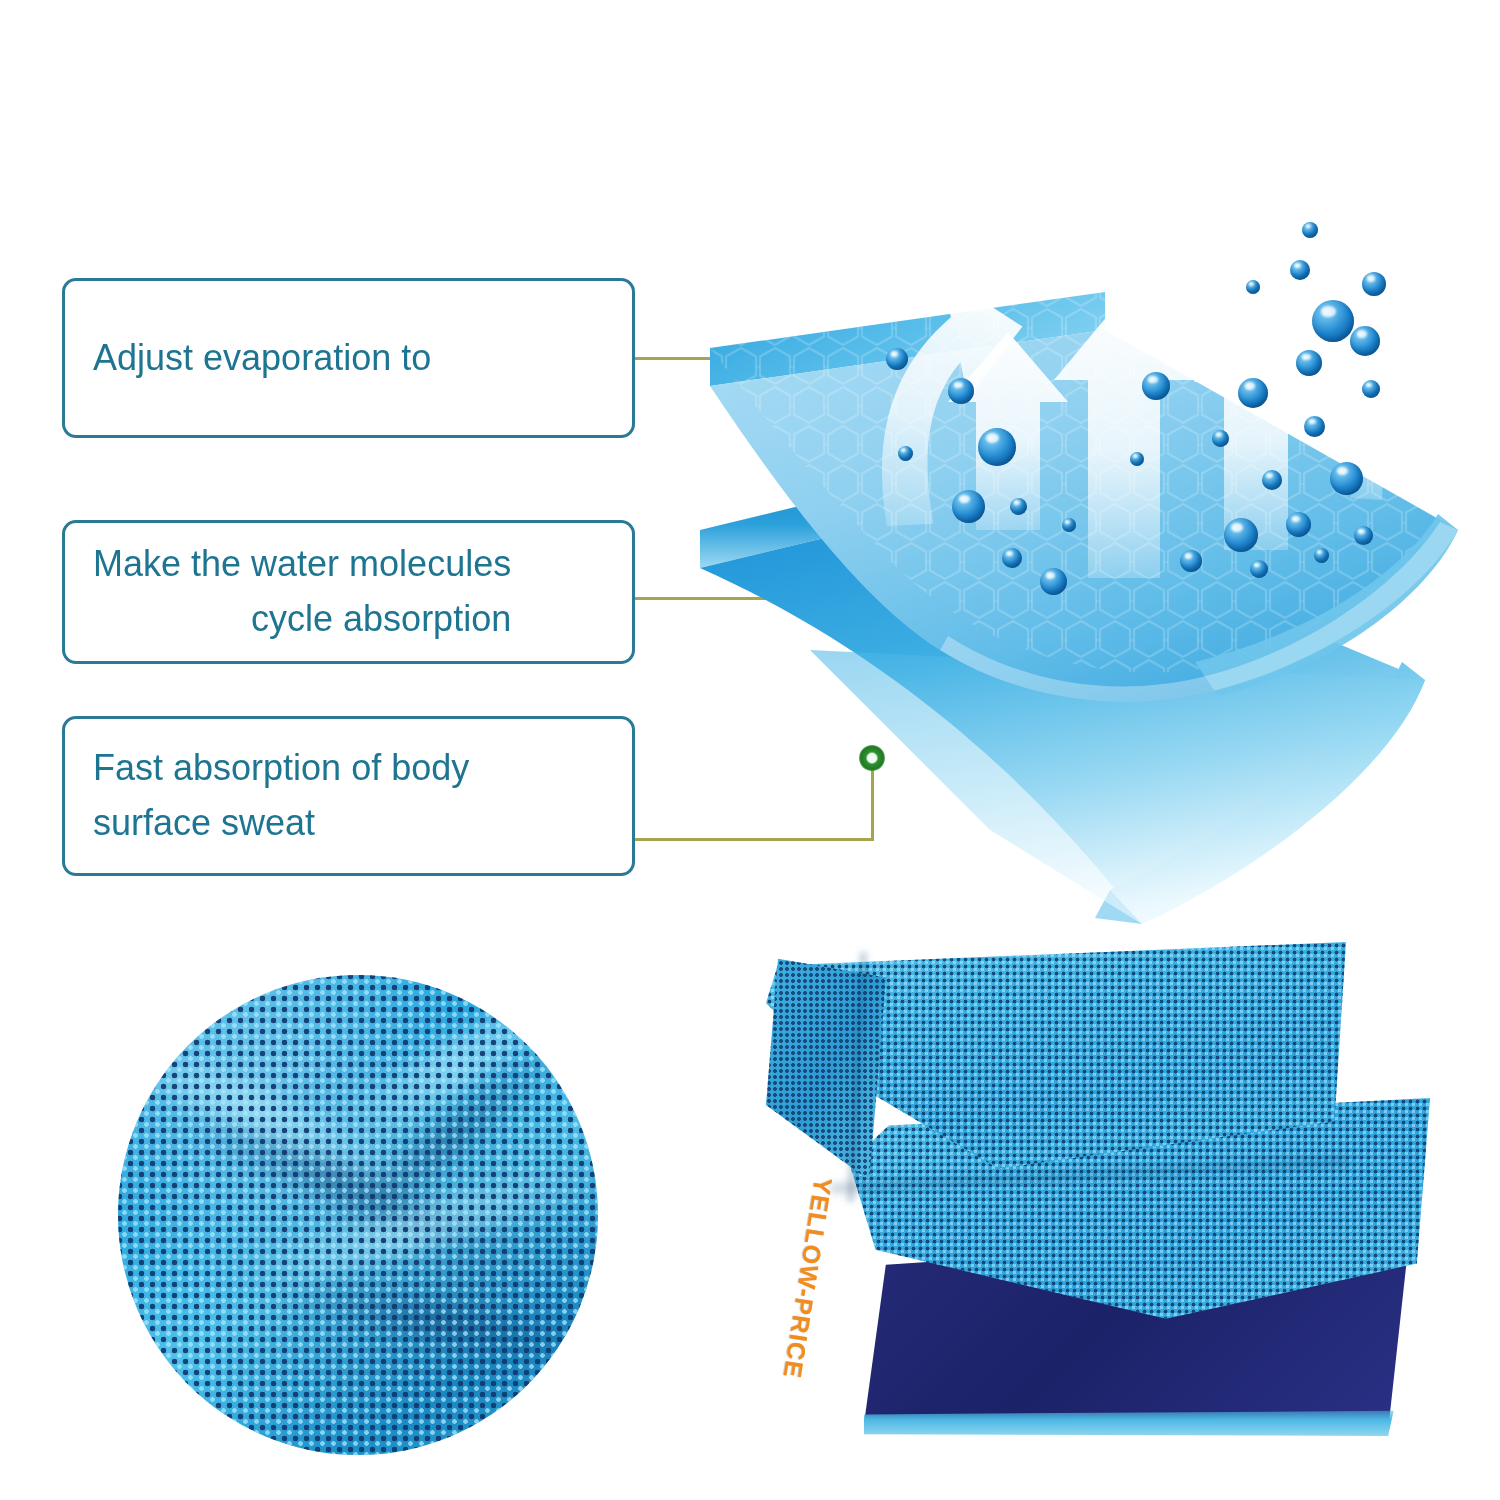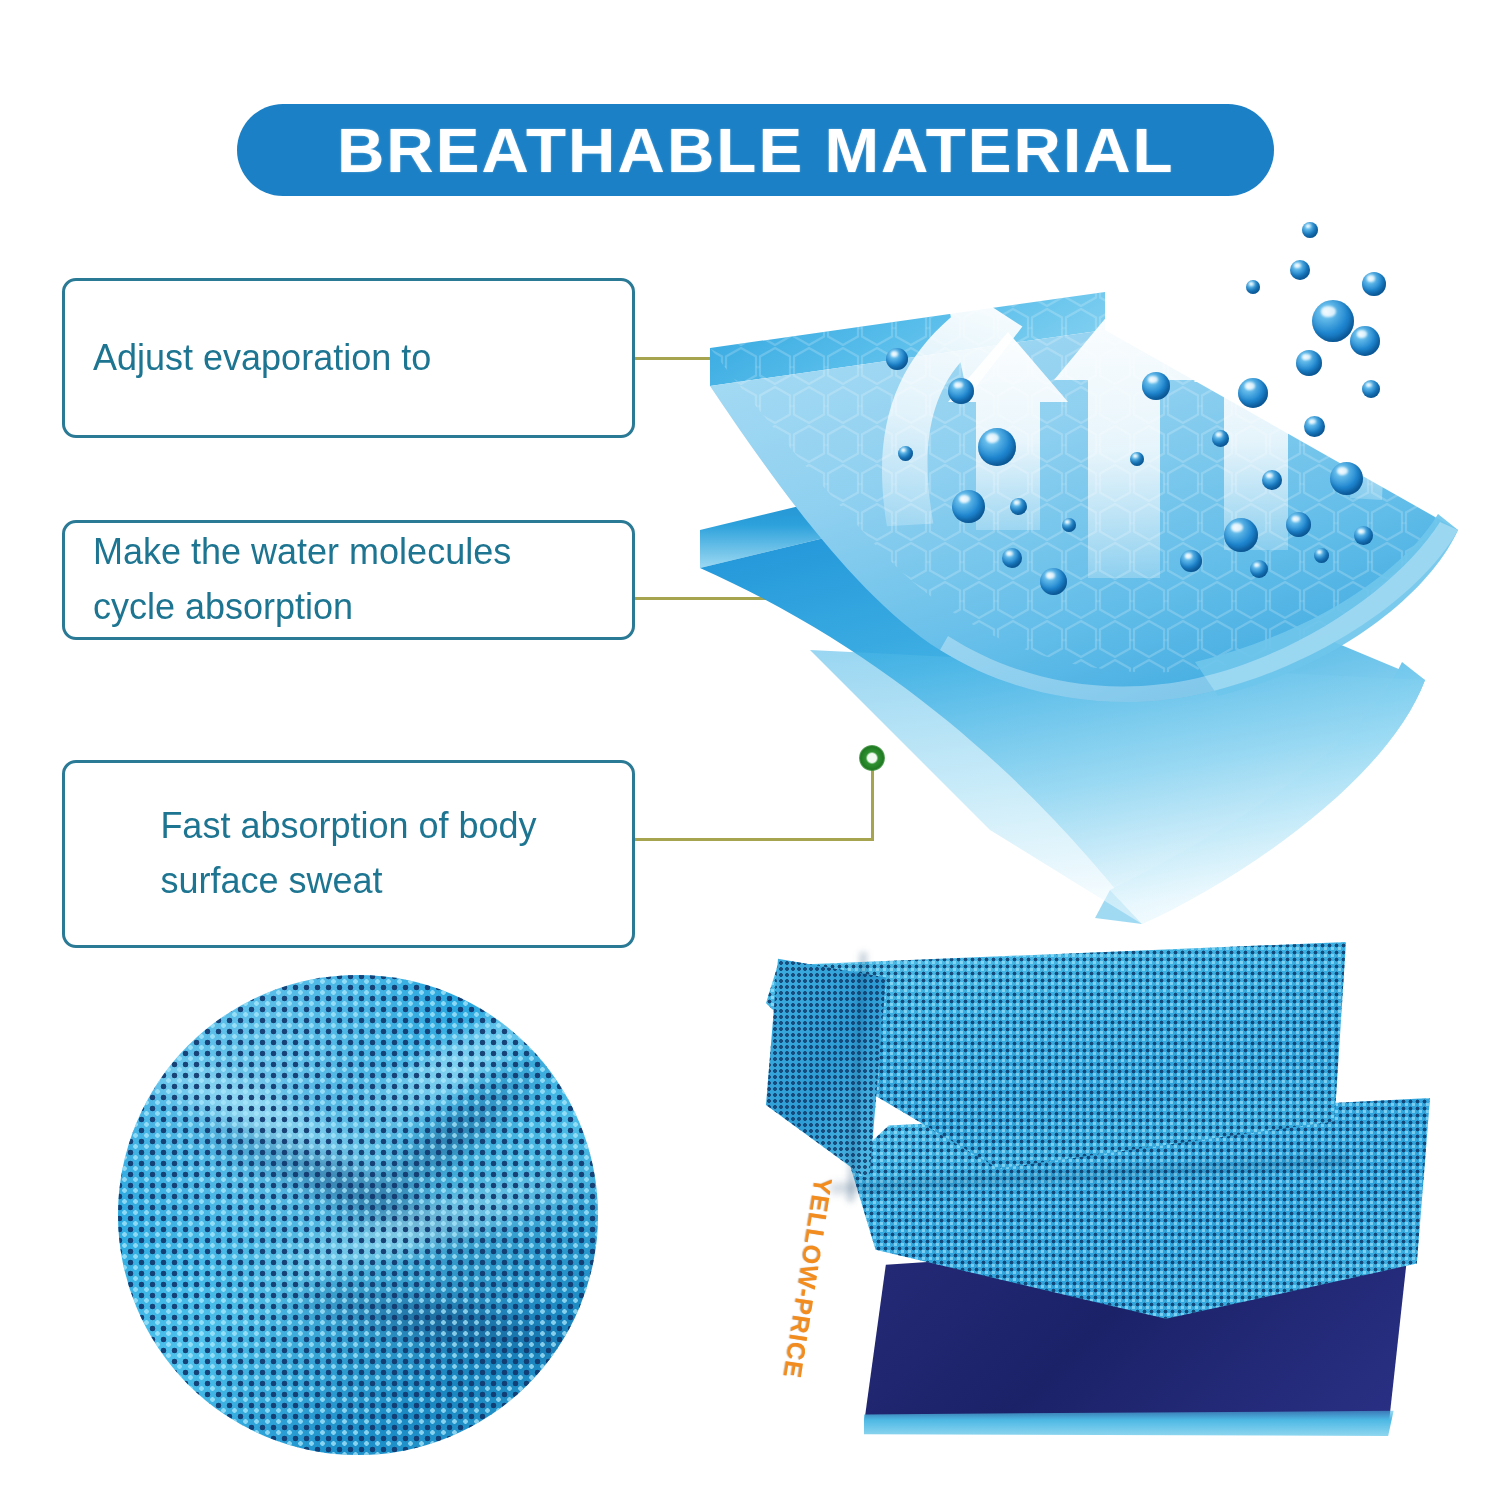--- a/index.html
+++ b/index.html
@@ -41,22 +41,22 @@
     display:flex;align-items:center;
     padding:0 28px;
   }
   .callout-text{
     color:#1D7592;
     font-size:36px;
     line-height:1.52;
     font-family:"Liberation Sans","DejaVu Sans",sans-serif;
   }
   #callout-1{top:278px;height:160px;}
-  #callout-2{top:520px;height:120px;}
-  #callout-3{top:760px;height:188px;justify-content:center;}
+  #callout-2{top:520px;height:144px;text-align:right;}
+  #callout-3{top:716px;height:160px;}
 
   
   .conn{position:absolute;background:#A6A44F;}
   .conn-h{height:3px;}
   .conn-v{width:3px;}
 
   
   .marker{
     position:absolute;border-radius:50%;
     background:radial-gradient(circle at 50% 50%,
@@ -138,23 +138,20 @@
     white-space:nowrap;
     font-family:"Liberation Sans","DejaVu Sans",sans-serif;
     text-shadow:0 1px 1px rgba(120,60,0,.35);
   }
 </style>
 </head>
 <body>
 
 <div id="stage">
 
-  <div class="banner">
-    <span class="banner-text">BREATHABLE MATERIAL</span>
-  </div>
 
   <div class="callout" id="callout-1">
     <div class="callout-text">
       <span>Adjust evaporation to</span><br>
     </div>
   </div>
 
   <div class="callout" id="callout-2">
     <div class="callout-text">
       <span>Make the water molecules</span><br>

